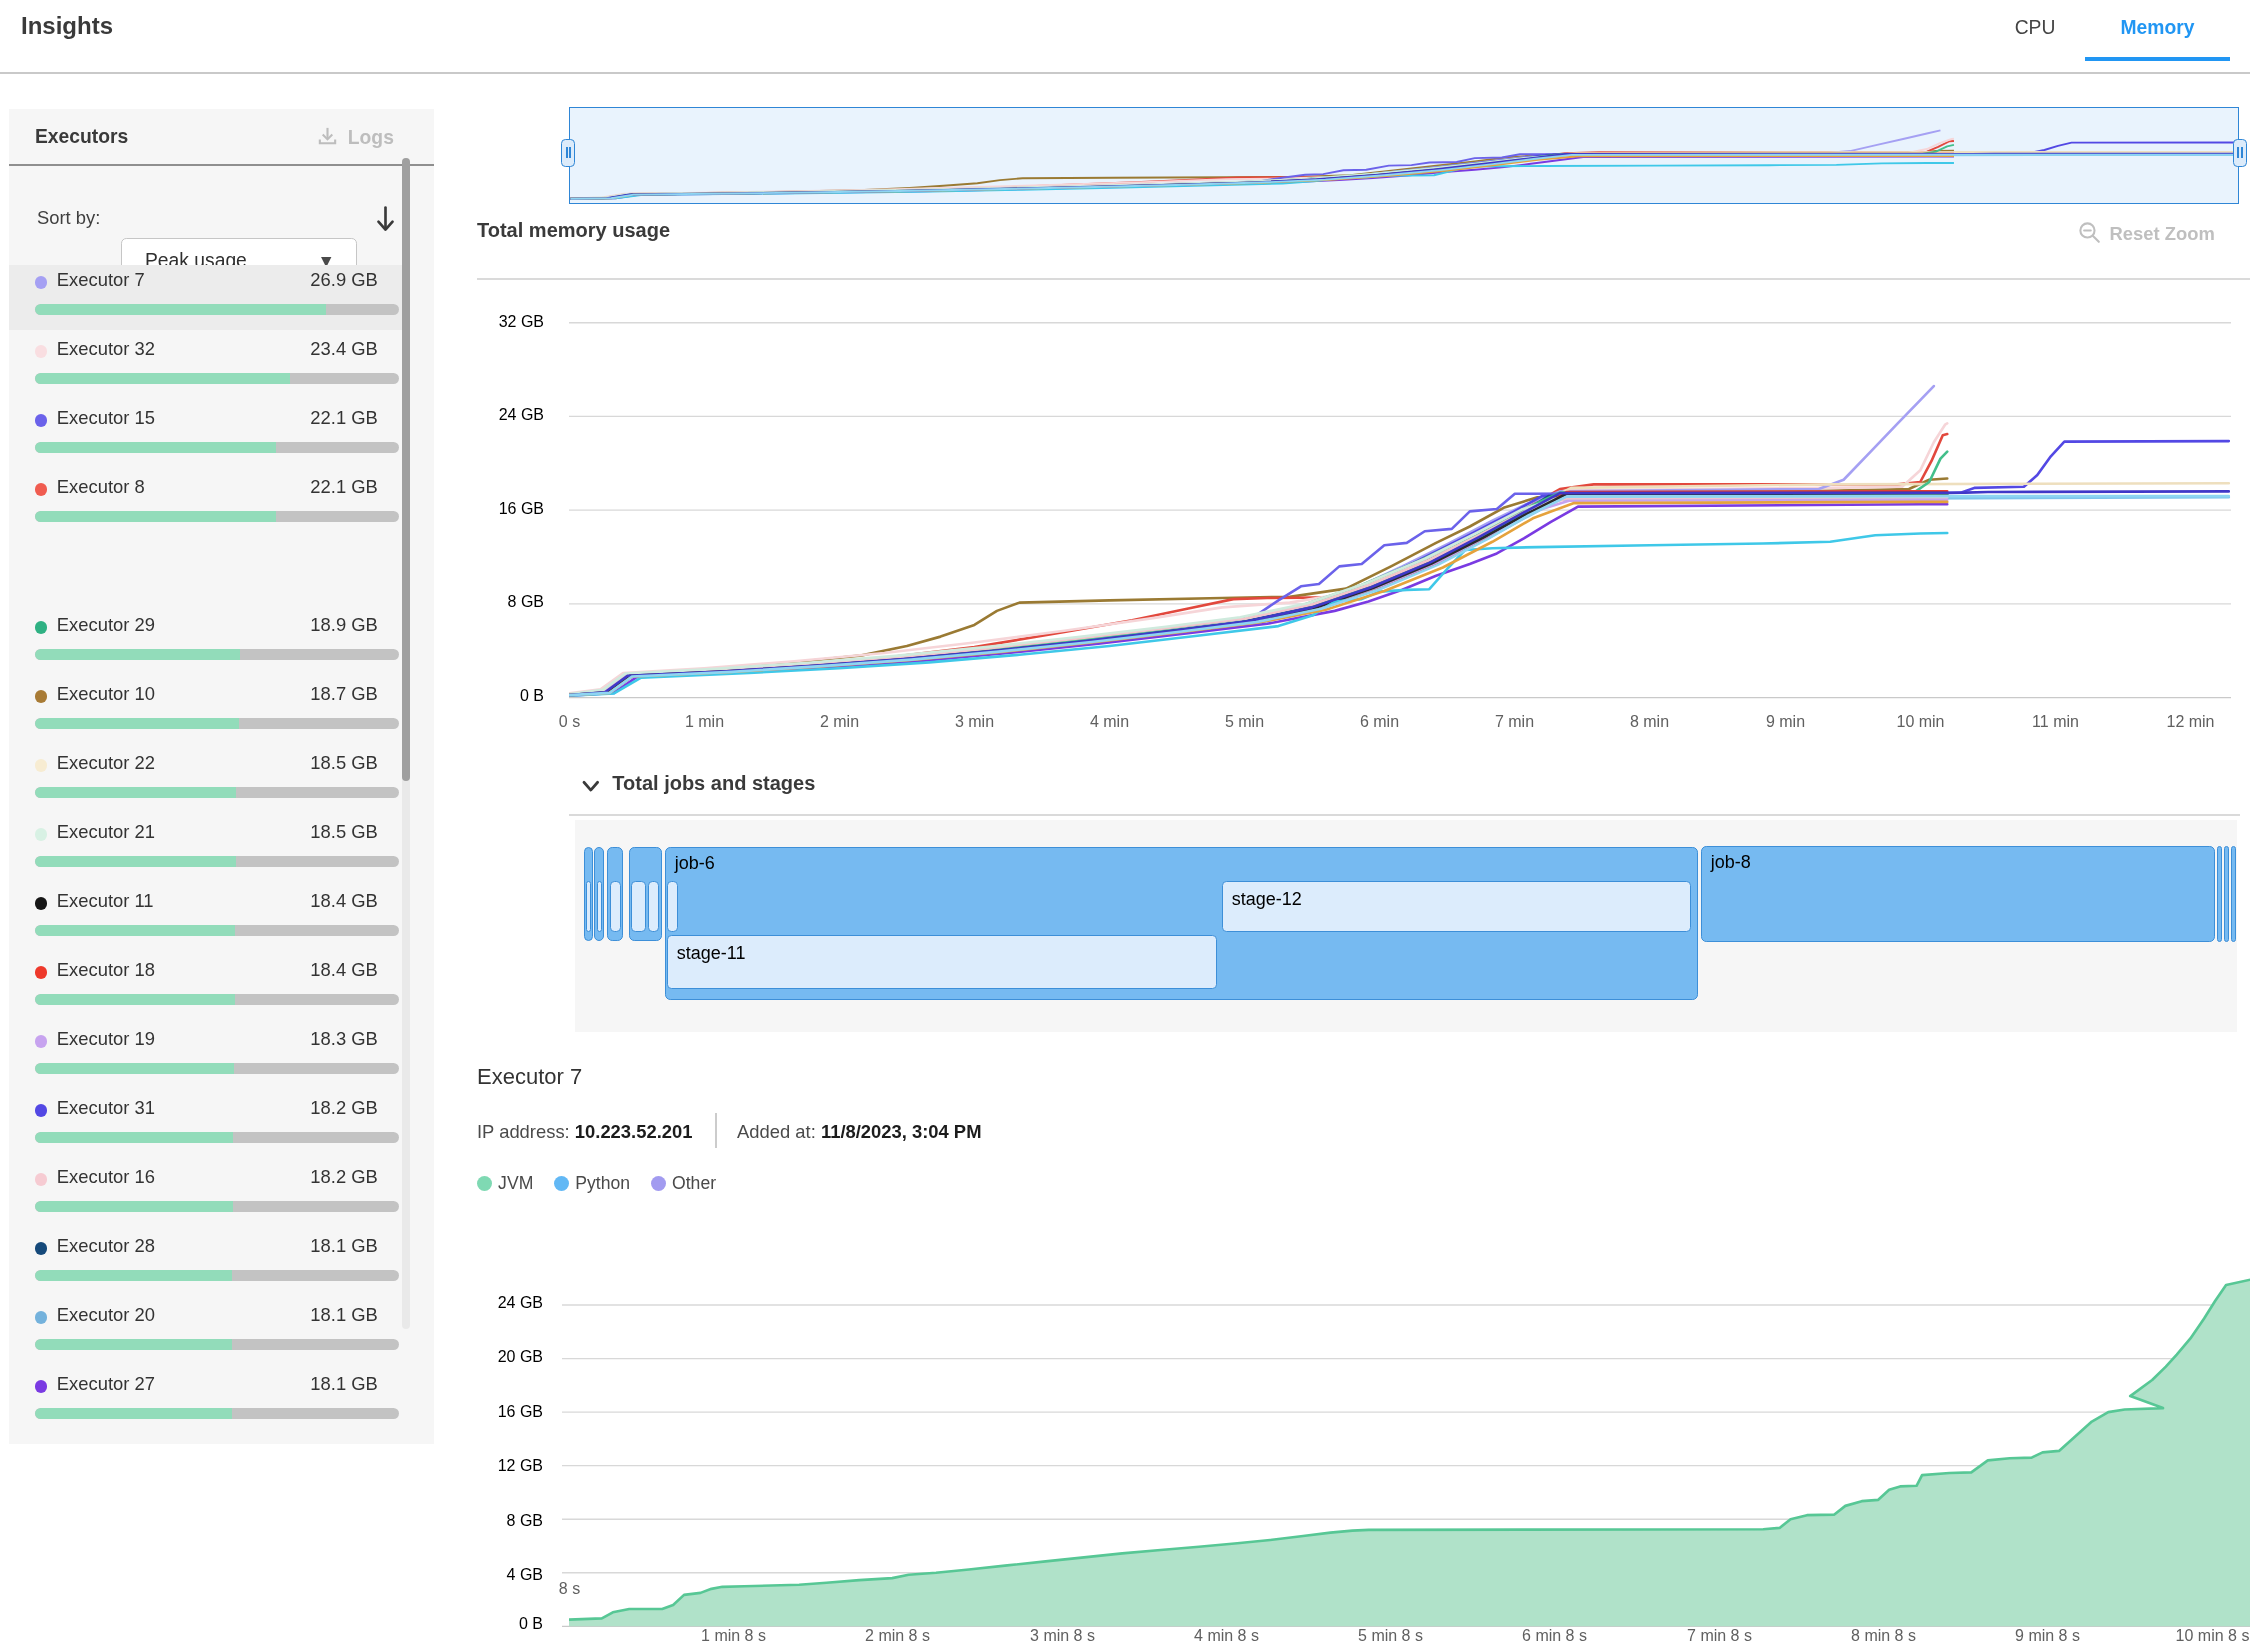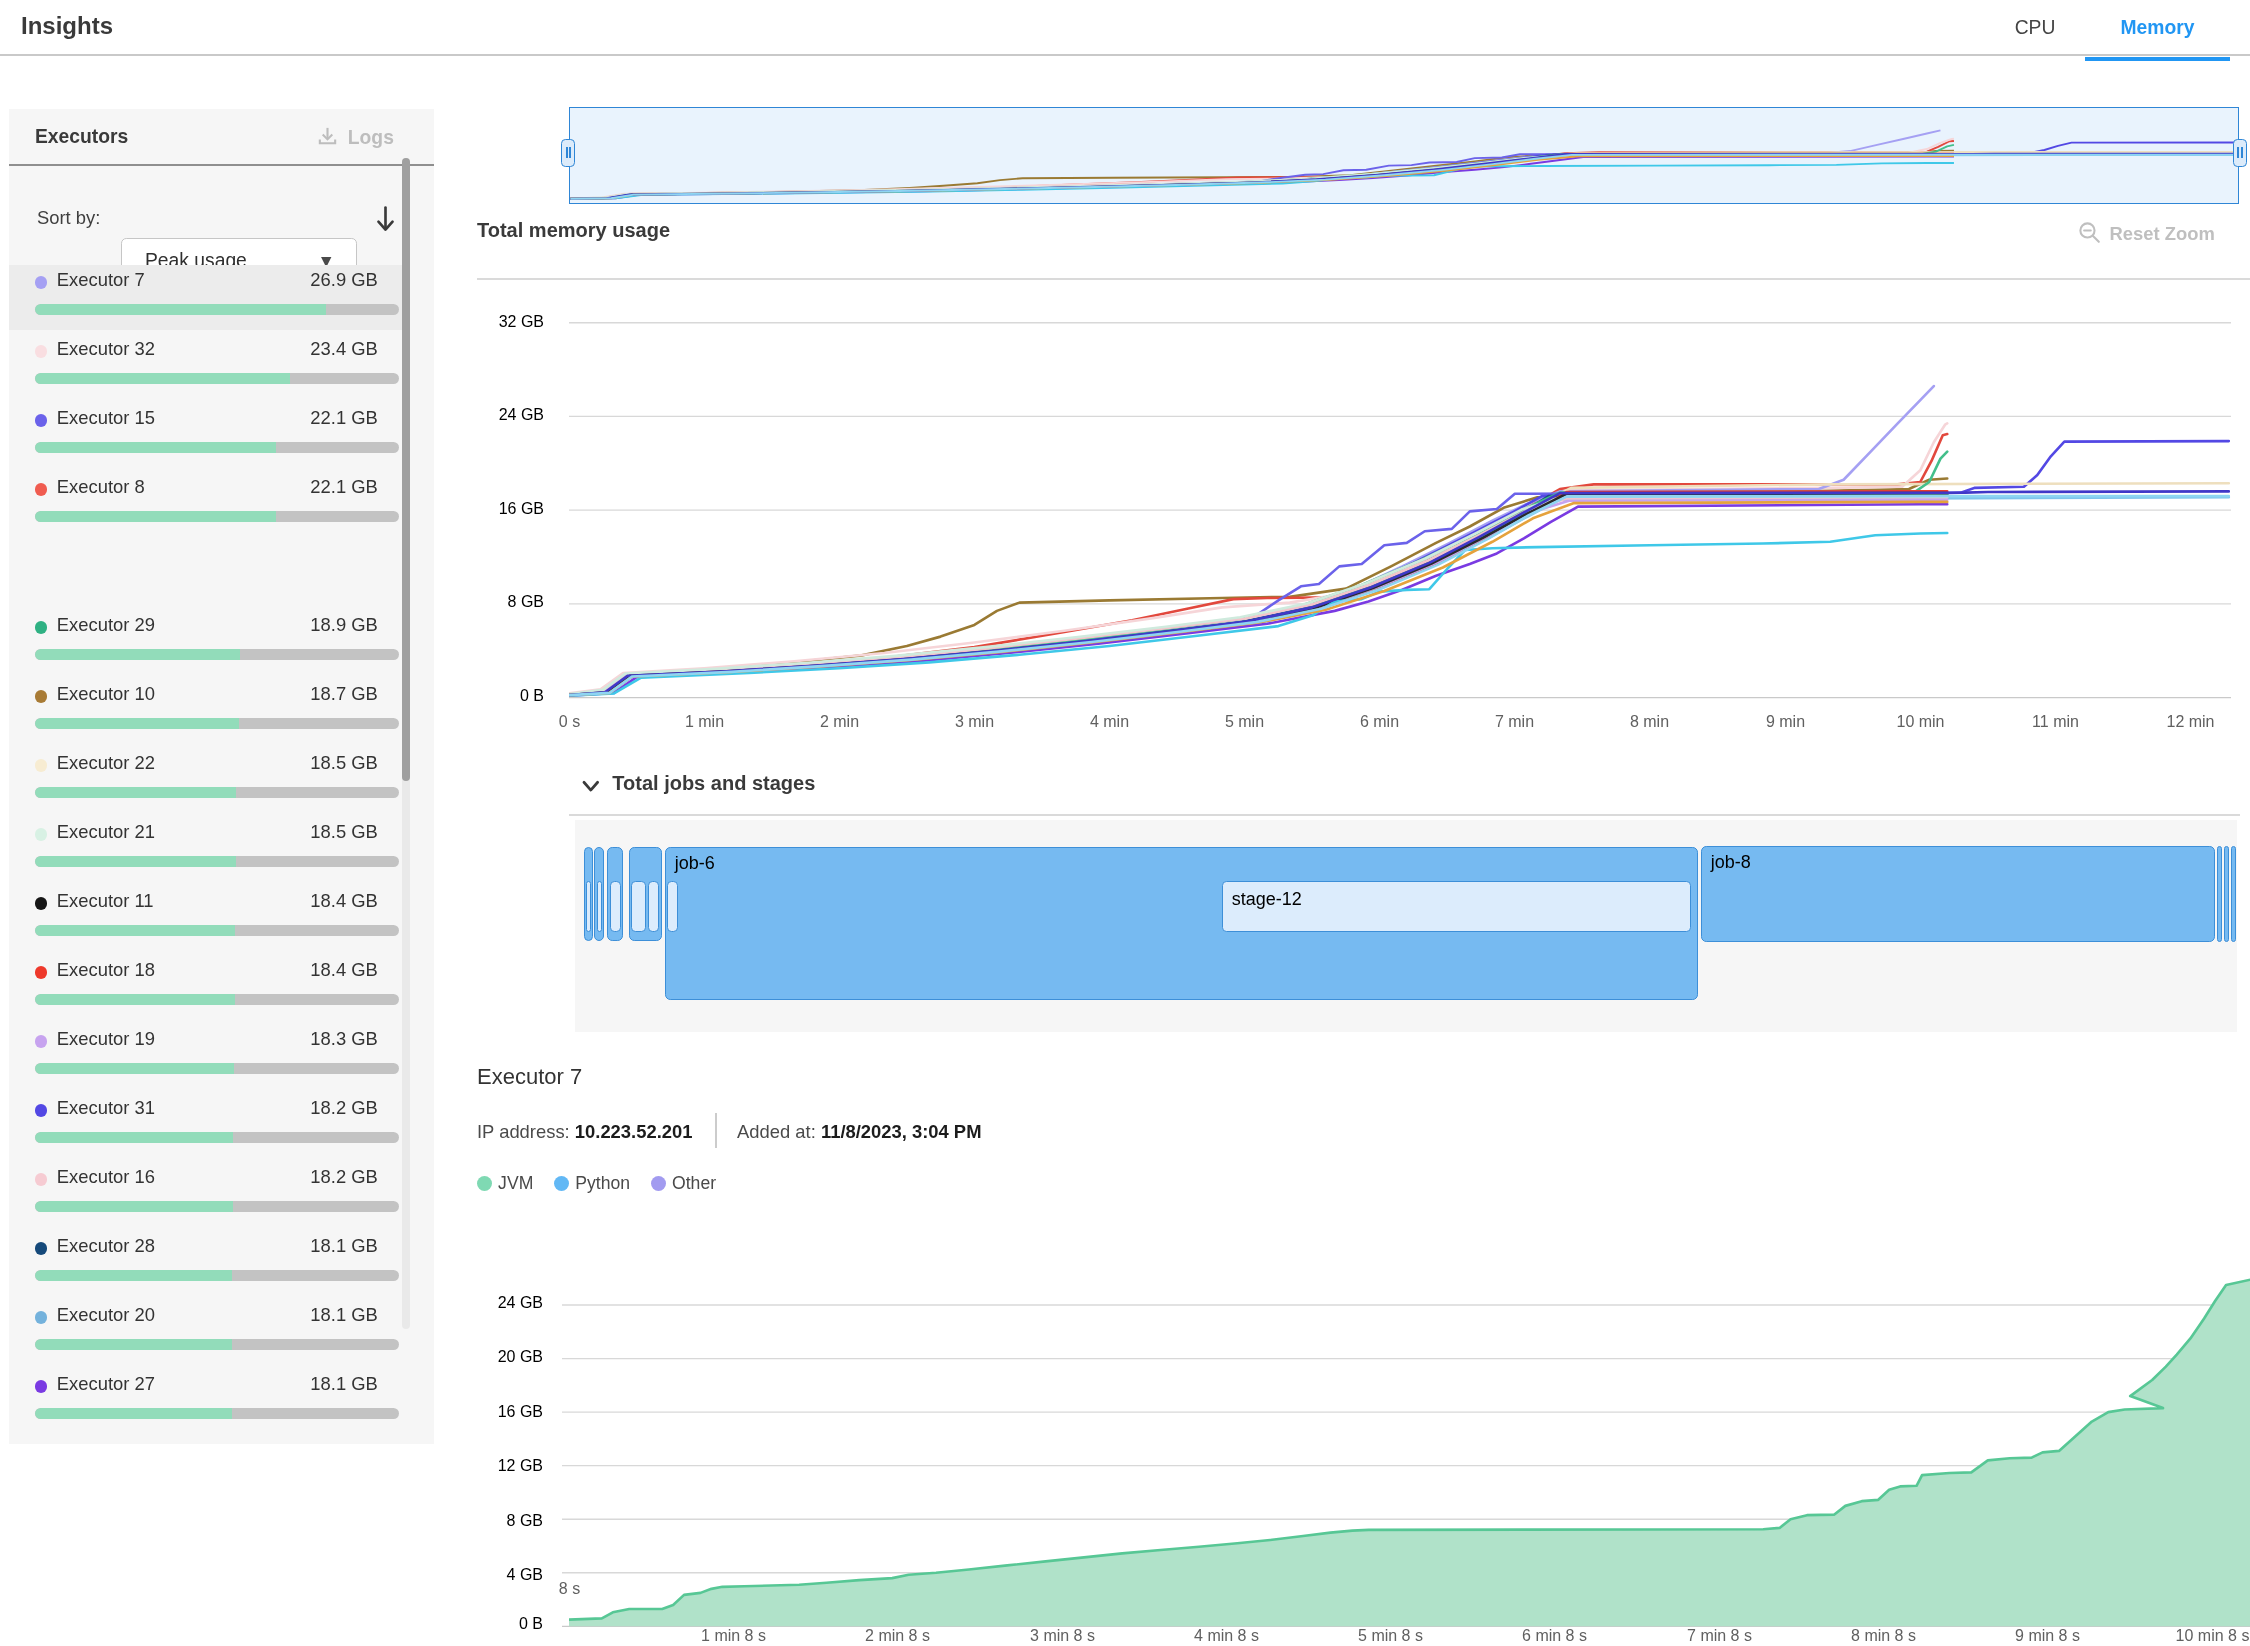--- a/index.html
+++ b/index.html
@@ -1,21 +1,21 @@
 <!DOCTYPE html>
 <html style="font-size:14px"><head>
 <meta charset="utf-8">
 <style>
   * { margin:0; padding:0; box-sizing:border-box; }
   html,body { background:#fff; }
   body { font-family:"Liberation Sans", sans-serif; color:#333; }
   #app { position:relative; width:2251px; height:1647px; overflow:hidden; background:#fff; }
 
   
-  #header { position:absolute; left:0; top:0; width:2251px; height:56px; background:#fff; border-bottom:2.6px solid #c9c9c9; }
+  #header { position:absolute; left:0; top:0; width:2251px; height:74px; background:#fff; border-bottom:2.6px solid #c9c9c9; }
   #page-title { position:absolute; left:21px; top:12.3px; font-size:24px; font-weight:600; color:#3a3a3a; }
   .tab { position:absolute; top:0; height:61px; line-height:56px; text-align:center; font-size:19.3px; cursor:pointer; }
   #tab-cpu { left:1986px; width:98px; color:#444; }
   #tab-memory { left:2085px; width:145px; color:#2196f3; border-bottom:4.4px solid #2196f3; font-weight:600; }
 
   
   #sidebar { position:absolute; left:8.8px; top:109px; width:425px; height:1335px; background:#f6f6f6; }
   #sidebar-title { position:absolute; left:35px; top:126px; font-size:19.3px; font-weight:700; color:#3a3a3a; }
   #logs-button { position:absolute; left:316px; top:125px; width:97px; height:28px; color:#bdbdbd; font-size:19.3px; font-weight:600; cursor:default; }
   #logs-button svg { vertical-align:-4.4px; margin-right:8.8px; }
@@ -362,20 +362,23 @@
       <div class="job-bar" style="left: 1656px; top: 25.5px; width: 5.3px; height: 96px;"></div>
       <div class="stage-bar" style="left: 11.4px; top: 61px; width: 4.4px; height: 51px;"></div>
       <div class="stage-bar" style="left: 22px; top: 61px; width: 5.3px; height: 51px;"></div>
       <div class="stage-bar" style="left: 35px; top: 61px; width: 10.5px; height: 51px;"></div>
       <div class="stage-bar" style="left: 56px; top: 61px; width: 15px; height: 51px;"></div>
       <div class="stage-bar" style="left: 73px; top: 61px; width: 10.5px; height: 51px;"></div>
       <div class="stage-bar" style="left: 92px; top: 61px; width: 10.5px; height: 51px;"></div>
       <div class="stage-bar" style="left: 647px; top: 61px; width: 469px; height: 51px;">
         <div class="bar-label">stage-12</div>
       </div>
+      <div class="stage-bar" style="left: 92px; top: 115px; width: 550px; height: 54px;">
+        <div class="bar-label">stage-11</div>
+      </div>
     </div>
 
   <div id="exec-title">Executor 7</div>
   <div id="exec-info">
     <span>IP address:</span>
     <b>10.223.52.201</b>
     <span id="info-divider"></span>
     <span>Added at:</span>
     <b>11/8/2023, 3:04 PM</b>
   </div>

